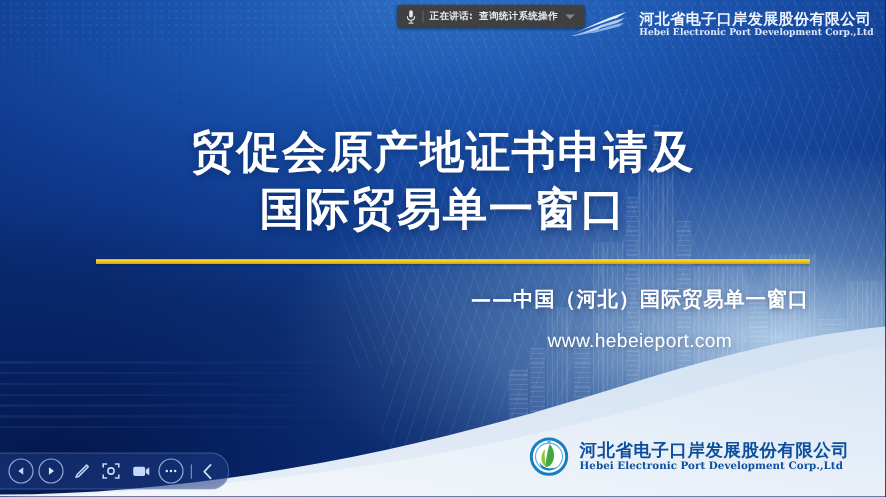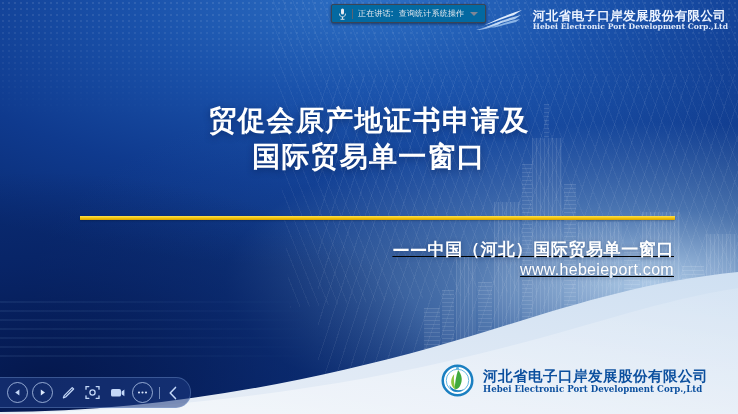--- a/index.html
+++ b/index.html
@@ -64,49 +64,49 @@
   .toplogo .mark{width:52px;height:28px;flex:none;}
   .toplogo .txt{line-height:1.12;text-align:left;}
   .toplogo .cn{font-size:12.5px;font-weight:bold;color:#eef4ff;letter-spacing:.4px;
                font-family:"DejaVu Serif","Liberation Serif",serif;white-space:nowrap;}
   .toplogo .en{font-size:7.6px;font-weight:bold;color:#dfe9fb;letter-spacing:.05px;
                font-family:"DejaVu Serif","Liberation Serif",serif;white-space:nowrap;}
 
   
   .speaking{position:absolute;left:331px;top:4px;height:17px;
     display:flex;align-items:center;gap:5px;padding:0 7px 0 6px;
-    background:#0369a1;border:1px solid #3b4454;border-radius:2px;
-    box-shadow:0 1px 3px rgba(0,0,0,.45);}
+    background:#404040;border:1px solid #3b4454;border-radius:2px;
+    box-shadow:0 1px 3px rgba(0,0,0,.45);font-weight:bold;}
   .speaking .mic{width:9px;height:12px;flex:none;}
   .speaking .sep{width:1px;height:10px;background:#5a6373;flex:none;}
   .speaking .who{font-size:8px;color:#e6eaf0;white-space:nowrap;
                  font-family:"DejaVu Sans",sans-serif;letter-spacing:.2px;}
   .speaking .nm{font-size:8px;color:#e6eaf0;white-space:nowrap;
                 font-family:"DejaVu Sans",sans-serif;letter-spacing:.2px;}
   .speaking .tri{width:0;height:0;border-left:4px solid transparent;
     border-right:4px solid transparent;border-top:4px solid #7d8696;margin-left:1px;}
 
   
   .title{position:absolute;left:0;right:0;top:103px;text-align:center;
-    color:#ffffff;font-size:28px;font-weight:bold;line-height:1.30;
+    color:#ffffff;font-size:37px;font-weight:bold;line-height:1.30;
     letter-spacing:1.2px;font-family:"DejaVu Sans",sans-serif;
     text-shadow:0 2px 7px rgba(0,20,60,.45);}
   .title .l2{display:block;}
 
   
   .rule{position:absolute;left:80px;top:216px;width:595px;height:4px;
     background:linear-gradient(to bottom,#ffe14d 0%,#f2c20a 55%,#d6a400 100%);
     box-shadow:0 1px 2px rgba(0,0,0,.22);}
 
   
-  .sub{position:absolute;right:64px;top:238px;text-align:right;text-decoration:underline;}
+  .sub{position:absolute;right:64px;top:238px;text-align:center;}
   .sub .s1{color:#ffffff;font-size:17px;font-weight:bold;letter-spacing:.6px;
            font-family:"DejaVu Sans",sans-serif;white-space:nowrap;
            text-shadow:0 1px 5px rgba(0,25,70,.4);}
-  .sub .s2{color:#ffffff;font-size:16px;margin-top:0;letter-spacing:.3px;
+  .sub .s2{color:#ffffff;font-size:16px;margin-top:15px;letter-spacing:.3px;
            font-family:"Liberation Sans",sans-serif;white-space:nowrap;
            text-shadow:0 1px 5px rgba(0,25,70,.35);}
 
   
   .botlogo{position:absolute;right:30px;bottom:17px;display:flex;align-items:center;gap:9px;}
   .botlogo .emblem{width:33px;height:33px;flex:none;}
   .botlogo .txt{line-height:1.18;}
   .botlogo .cn{font-size:14.5px;font-weight:bold;color:#0b4f9e;letter-spacing:.5px;
                font-family:"DejaVu Serif","Liberation Serif",serif;white-space:nowrap;}
   .botlogo .en{font-size:8.6px;font-weight:bold;color:#0b4f9e;letter-spacing:.02px;

